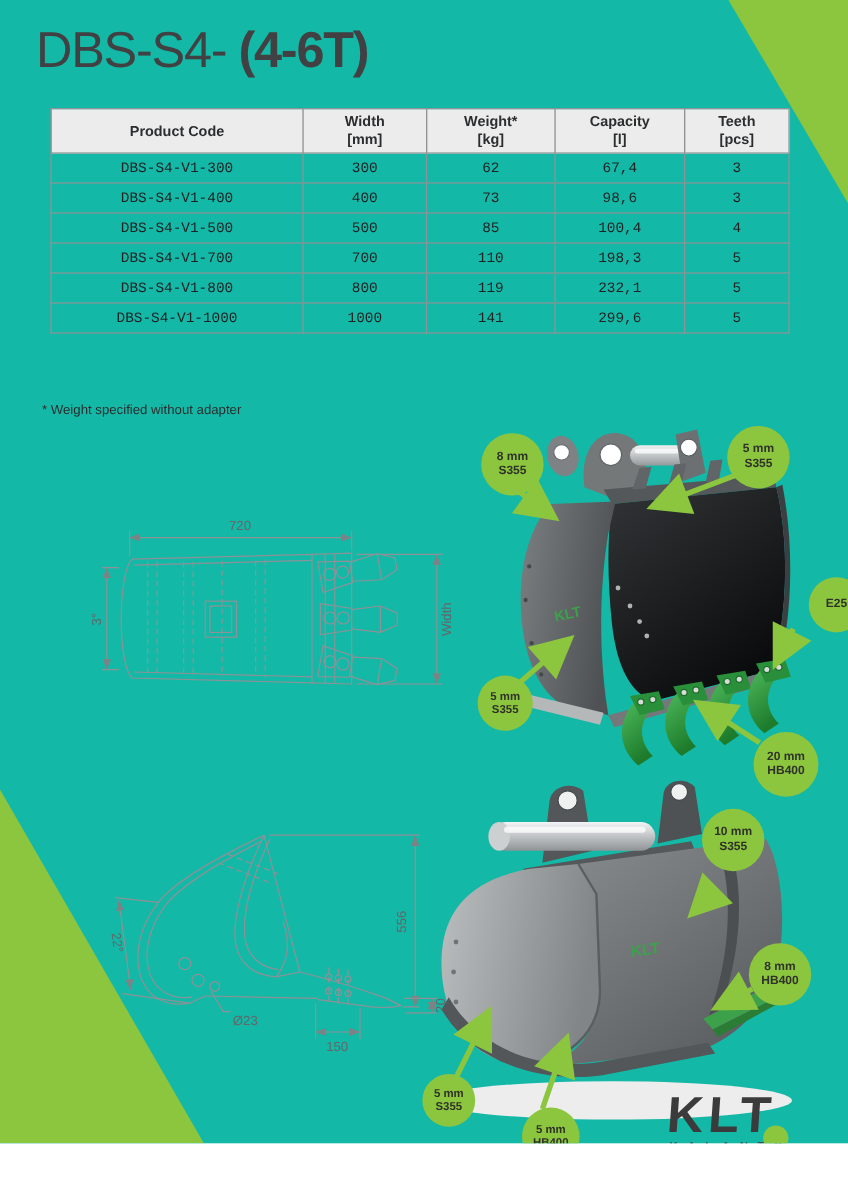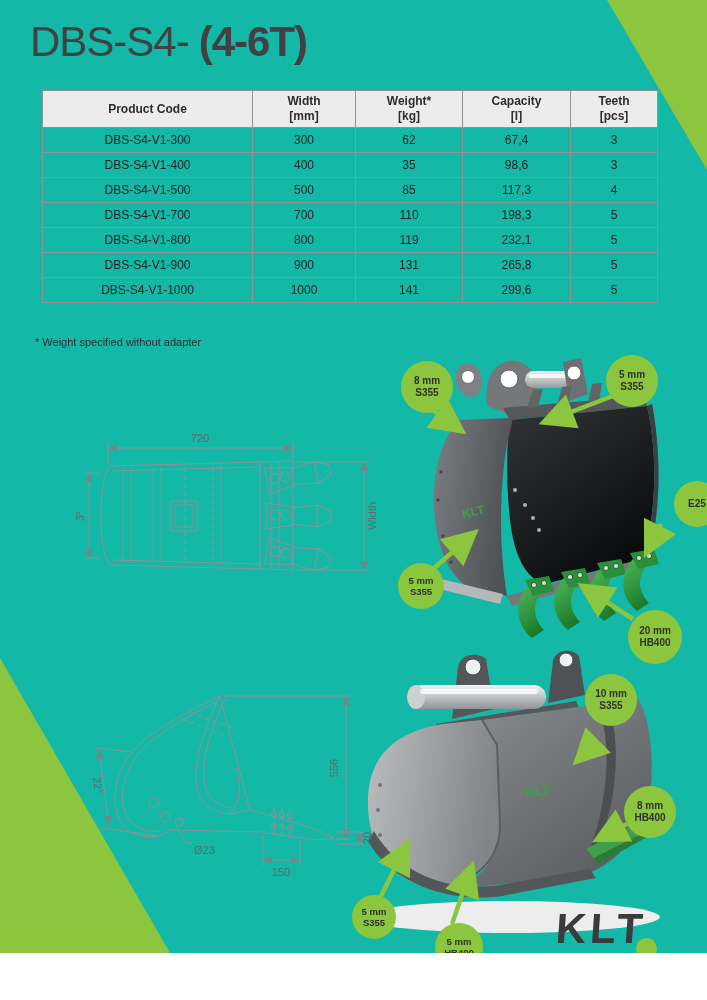--- a/index.html
+++ b/index.html
@@ -12,21 +12,21 @@
           clip-path:polygon(0 0,100% 100%,0 100%);}
   
   .title{position:absolute;left:30px;top:18px;font-size:42px;color:#414042;letter-spacing:-1px;white-space:nowrap;}
   .title .t1{font-weight:400;margin-right:10px;}
   .title .t2{font-weight:700;}
   
   table.spec{position:absolute;left:42px;top:90px;width:615px;border-collapse:collapse;table-layout:fixed;}
   table.spec th{border:1px solid #8f9396;background:#ececec;font-size:12px;line-height:1.25;
                 color:#2b2d2f;padding:3px 2px;font-weight:700;vertical-align:middle;}
   table.spec th span{display:block;}
-  table.spec td{border:1px solid #8f9396;height:24px;font-size:12px;text-align:center;color:#1f2123;padding:0 2px;}
+  table.spec td{border:1px solid #8f9396;height:24px;font-size:12px;text-align:center;color:#1f2123;padding:0 2px;font-family:Liberation Mono, monospace;}
   .footnote{position:absolute;left:35px;top:336px;font-size:11px;color:#2b2d2f;}
   
   svg text.dim{font-size:11px;fill:#63676a;}
   
   .callout{position:absolute;background:#8CC63E;border-radius:50%;display:flex;align-items:center;
            justify-content:center;text-align:center;font-weight:700;font-size:10px;line-height:1.18;
            color:#2f3228;white-space:pre-line;}
   
   .logo{position:absolute;left:556px;top:908px;width:140px;}
   .logo-mark{position:relative;font-size:42px;font-weight:700;color:#3b3b3c;line-height:1;
@@ -121,50 +121,43 @@
       <tr>
           <td>DBS-S4-V1-300</td>
           <td>300</td>
           <td>62</td>
           <td>67,4</td>
           <td>3</td>
         </tr>
       <tr>
           <td>DBS-S4-V1-400</td>
           <td>400</td>
-          <td>35</td>
+          <td>73</td>
           <td>98,6</td>
           <td>3</td>
         </tr>
       <tr>
           <td>DBS-S4-V1-500</td>
           <td>500</td>
           <td>85</td>
-          <td>117,3</td>
+          <td>100,4</td>
           <td>4</td>
         </tr>
       <tr>
           <td>DBS-S4-V1-700</td>
           <td>700</td>
           <td>110</td>
           <td>198,3</td>
           <td>5</td>
         </tr>
       <tr>
           <td>DBS-S4-V1-800</td>
           <td>800</td>
           <td>119</td>
           <td>232,1</td>
-          <td>5</td>
-        </tr>
-      <tr>
-          <td>DBS-S4-V1-900</td>
-          <td>900</td>
-          <td>131</td>
-          <td>265,8</td>
           <td>5</td>
         </tr>
       <tr>
           <td>DBS-S4-V1-1000</td>
           <td>1000</td>
           <td>141</td>
           <td>299,6</td>
           <td>5</td>
         </tr>
     </tbody>

